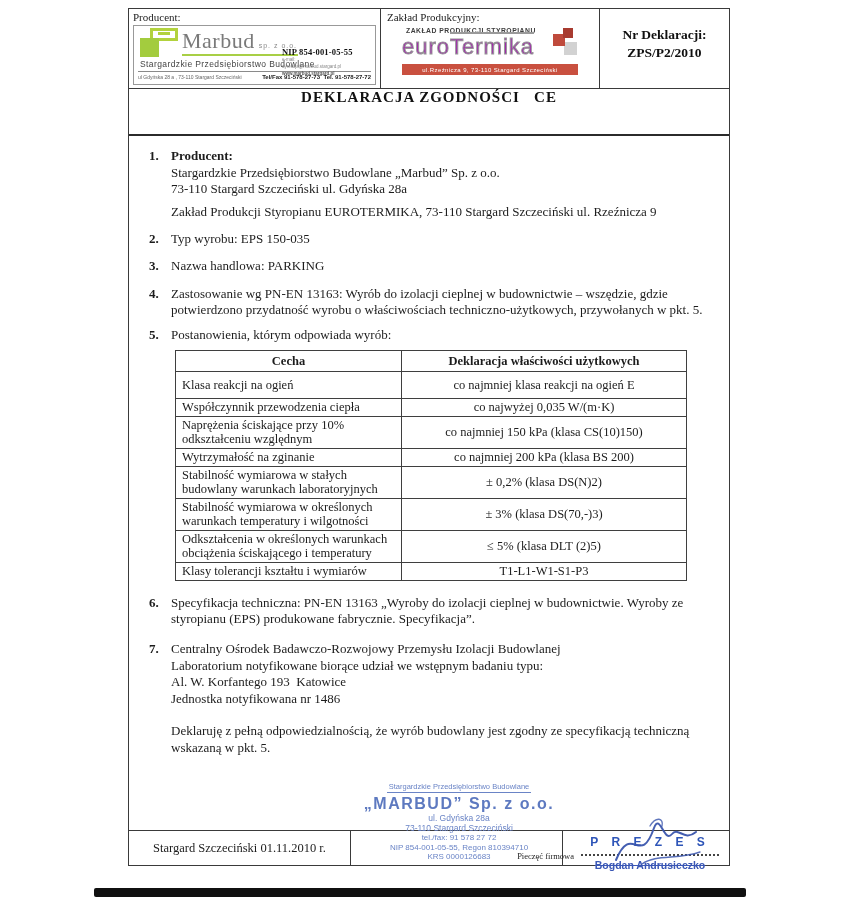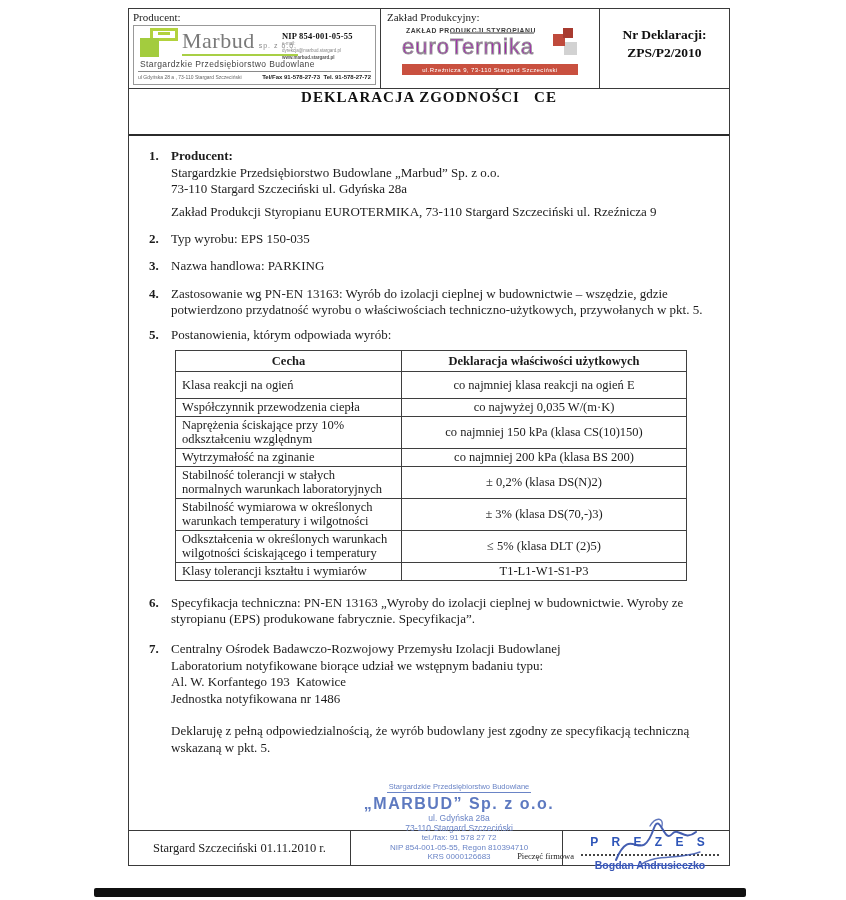--- a/index.html
+++ b/index.html
@@ -20,21 +20,21 @@
 
   .marbud-box { border:1px solid #999; margin-top:2px; height:60px; position:relative; padding:2px 4px 1px; }
   .mb-top { position:relative; height:29px; }
   .mb-icon { position:absolute; left:2px; top:0; width:38px; height:29px; }
   .mb-rect { position:absolute; left:10px; top:0; width:28px; height:13px; border:3px solid #b2d23d; background:#fff; }
   .mb-rect-inner { width:12px; height:3px; background:#b2d23d; margin:1px auto 0; }
   .mb-square { position:absolute; left:0; top:10px; width:19px; height:19px; background:#a3cc3e; }
   .mb-name-row { position:absolute; left:44px; top:0; width:116px; border-bottom:2px solid #a8cf45; height:28px; }
   .mb-name { font-family:Liberation Serif, serif; font-size:22px; color:#7a7a7a; letter-spacing:0.5px; }
   .mb-suffix { font-family:"Liberation Sans",sans-serif; font-size:7px; color:#8a8a8a; letter-spacing:1px; }
-  .mb-right { position:absolute; right:1px; top:3px; width:88px; }
+  .mb-right { position:absolute; right:1px; top:19px; width:88px; }
   .mb-nip { font-weight:bold; font-size:8.5px; color:#111; letter-spacing:0.2px; }
   .mb-tiny { font-family:"Liberation Sans",sans-serif; font-size:4.5px; color:#888; line-height:1.5; }
   .mb-www { font-weight:bold; color:#555; }
   .mb-subtitle { font-family:"Liberation Sans",sans-serif; font-size:8.5px; color:#444;
                  letter-spacing:0.4px; border-bottom:1px solid #8a8a8a; padding:2px 0 2px 2px; }
   .mb-bottom { display:flex; justify-content:space-between; align-items:center; padding-top:2px; }
   .mb-addr { font-family:"Liberation Sans",sans-serif; font-size:5px; color:#666; }
   .mb-tels { font-family:"Liberation Sans",sans-serif; font-size:6px; font-weight:bold; color:#222; }
 
   .et-logo { width:176px; margin:4px auto 0; }
@@ -227,29 +227,29 @@
         </tr>
         <tr>
           <td class="c1">Naprężenia ściskające przy 10% odkształceniu względnym</td>
           <td class="c2">co najmniej 150 kPa (klasa CS(10)150)</td>
         </tr>
         <tr>
           <td class="c1">Wytrzymałość na zginanie</td>
           <td class="c2">co najmniej 200 kPa (klasa BS 200)</td>
         </tr>
         <tr>
-          <td class="c1">Stabilność tolerancji w stałych normalnych warunkach  laboratoryjnych</td>
+          <td class="c1">Stabilność wymiarowa w stałych budowlany warunkach  laboratoryjnych</td>
           <td class="c2">± 0,2% (klasa DS(N)2)</td>
         </tr>
         <tr>
           <td class="c1">Stabilność wymiarowa w określonych warunkach temperatury i wilgotności</td>
           <td class="c2">± 3% (klasa DS(70,-)3)</td>
         </tr>
         <tr>
-          <td class="c1">Odkształcenia w określonych warunkach wilgotności ściskającego i temperatury</td>
+          <td class="c1">Odkształcenia w określonych warunkach obciążenia ściskającego i temperatury</td>
           <td class="c2">≤ 5% (klasa DLT (2)5)</td>
         </tr>
         <tr>
           <td class="c1">Klasy tolerancji kształtu i wymiarów</td>
           <td class="c2">T1-L1-W1-S1-P3</td>
         </tr>
       </tbody>
         </table>
 
       <div class="sec mb13" style="margin-top:14px;">

